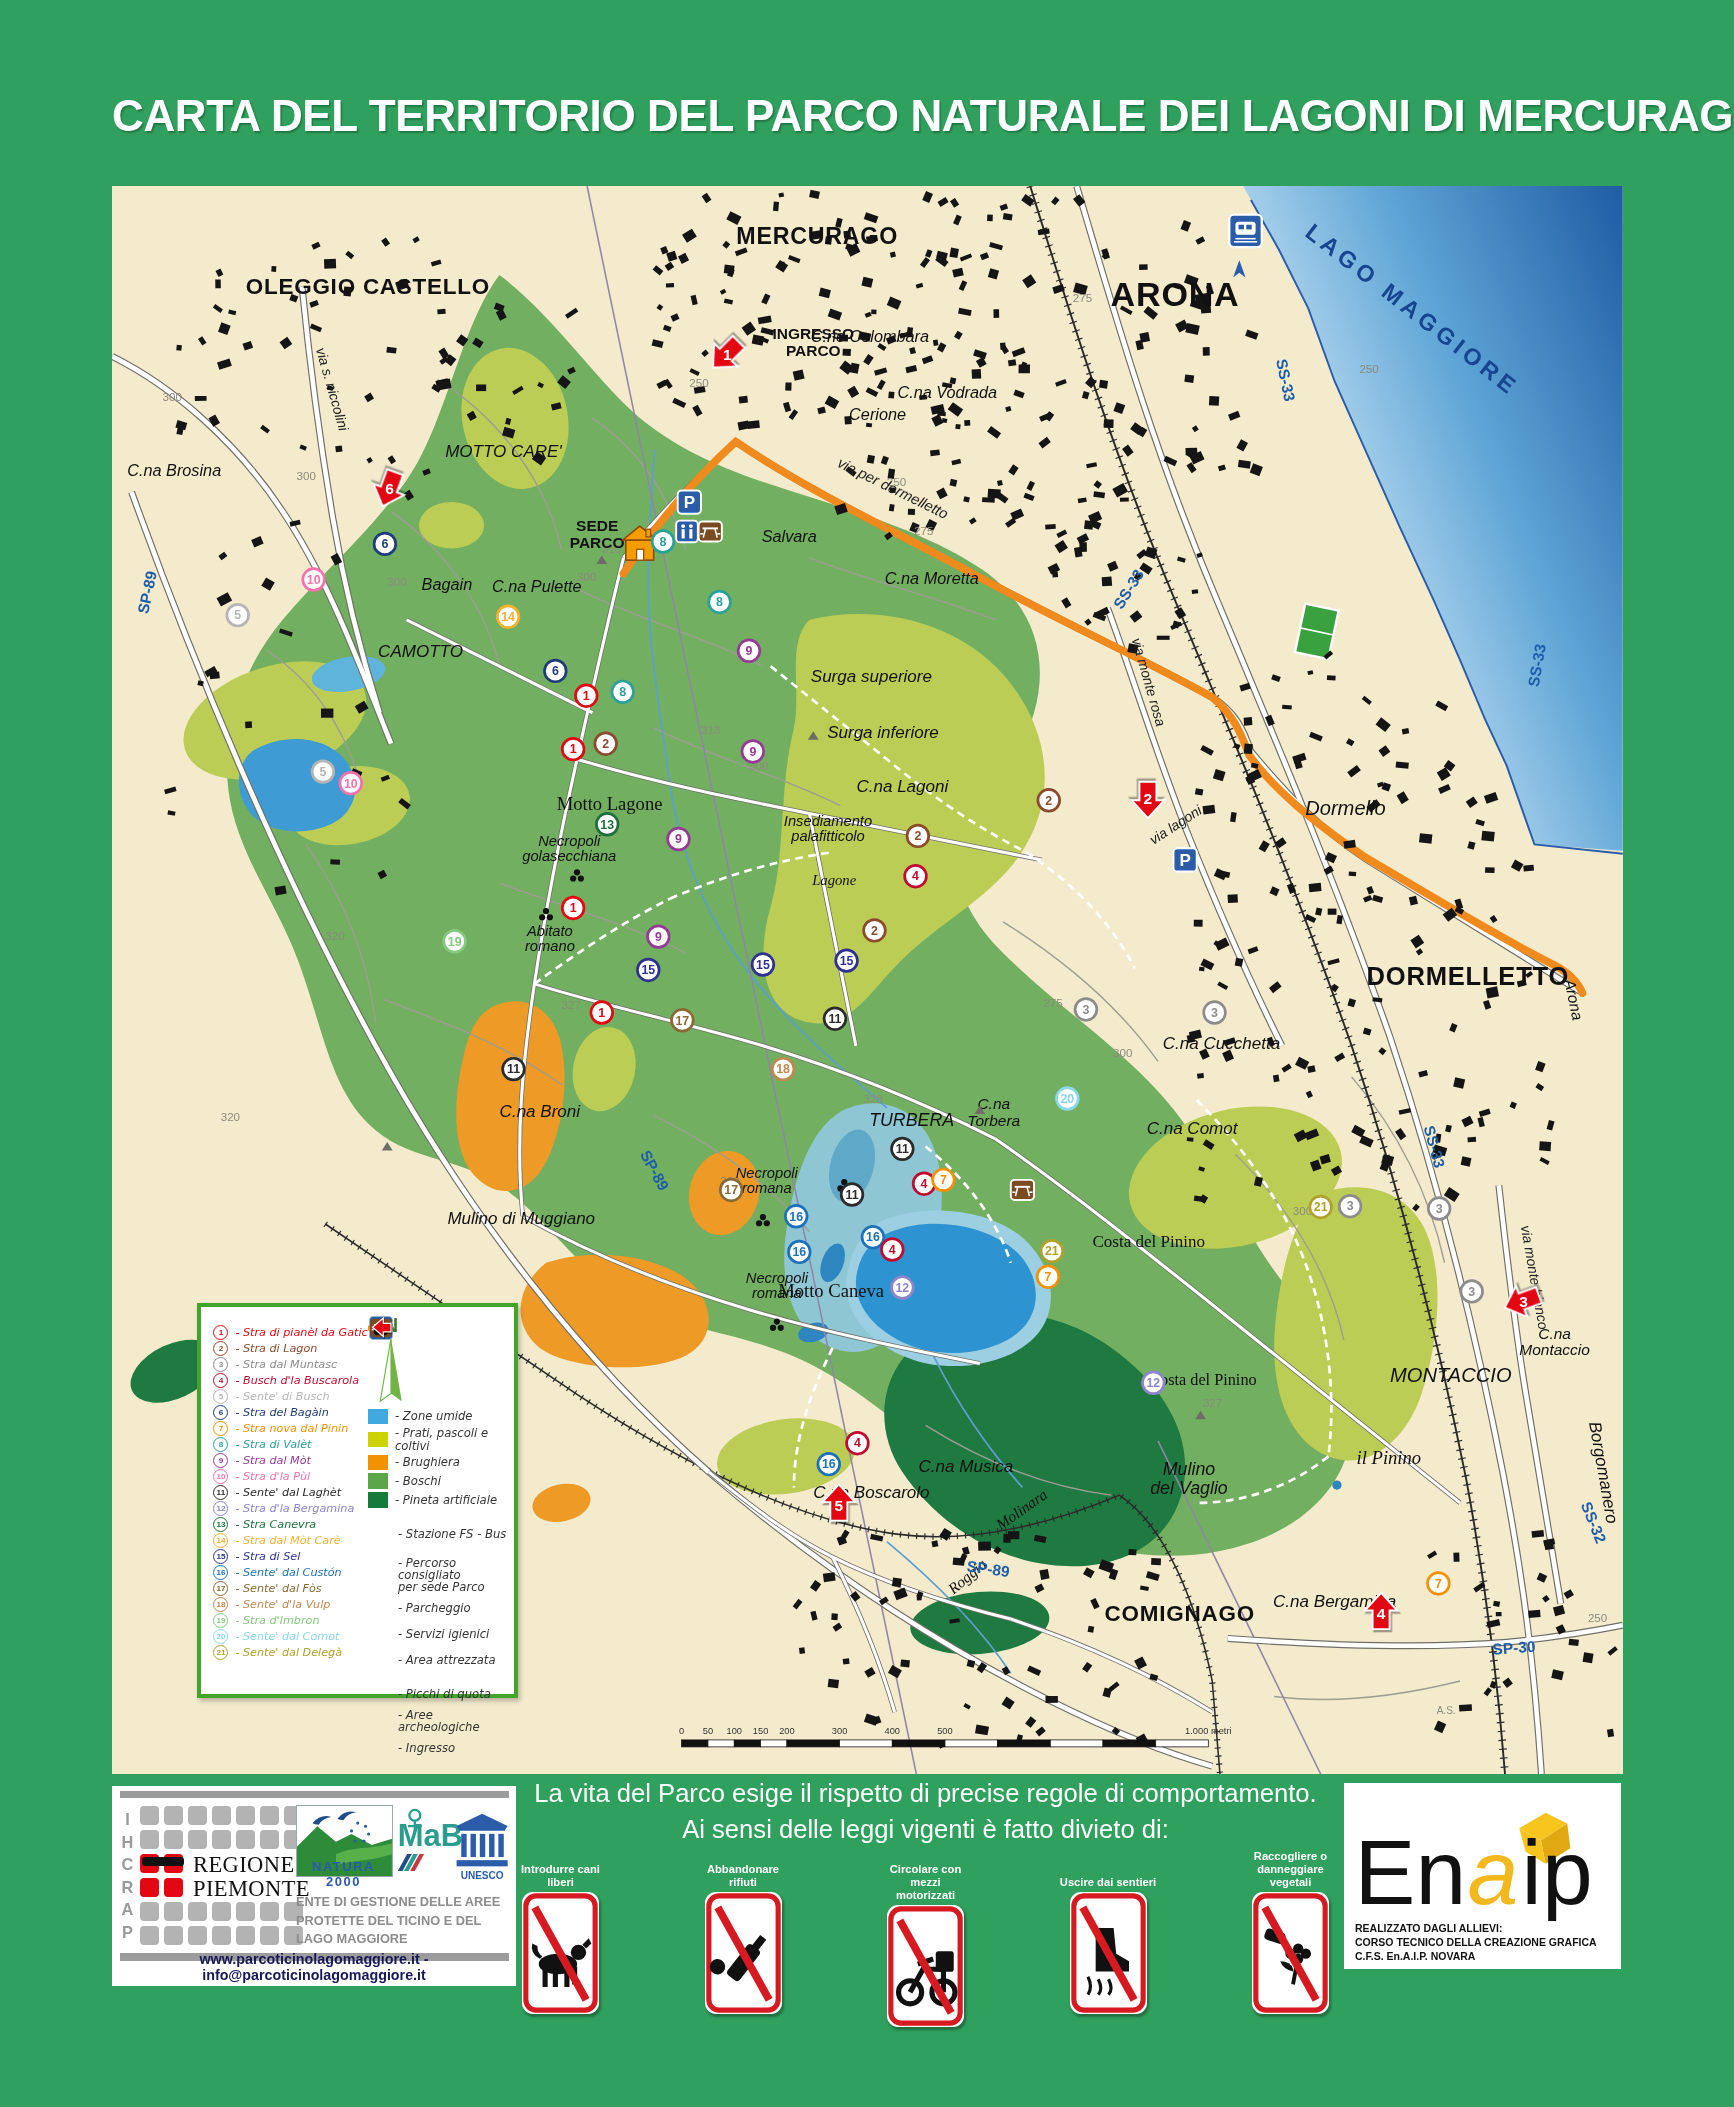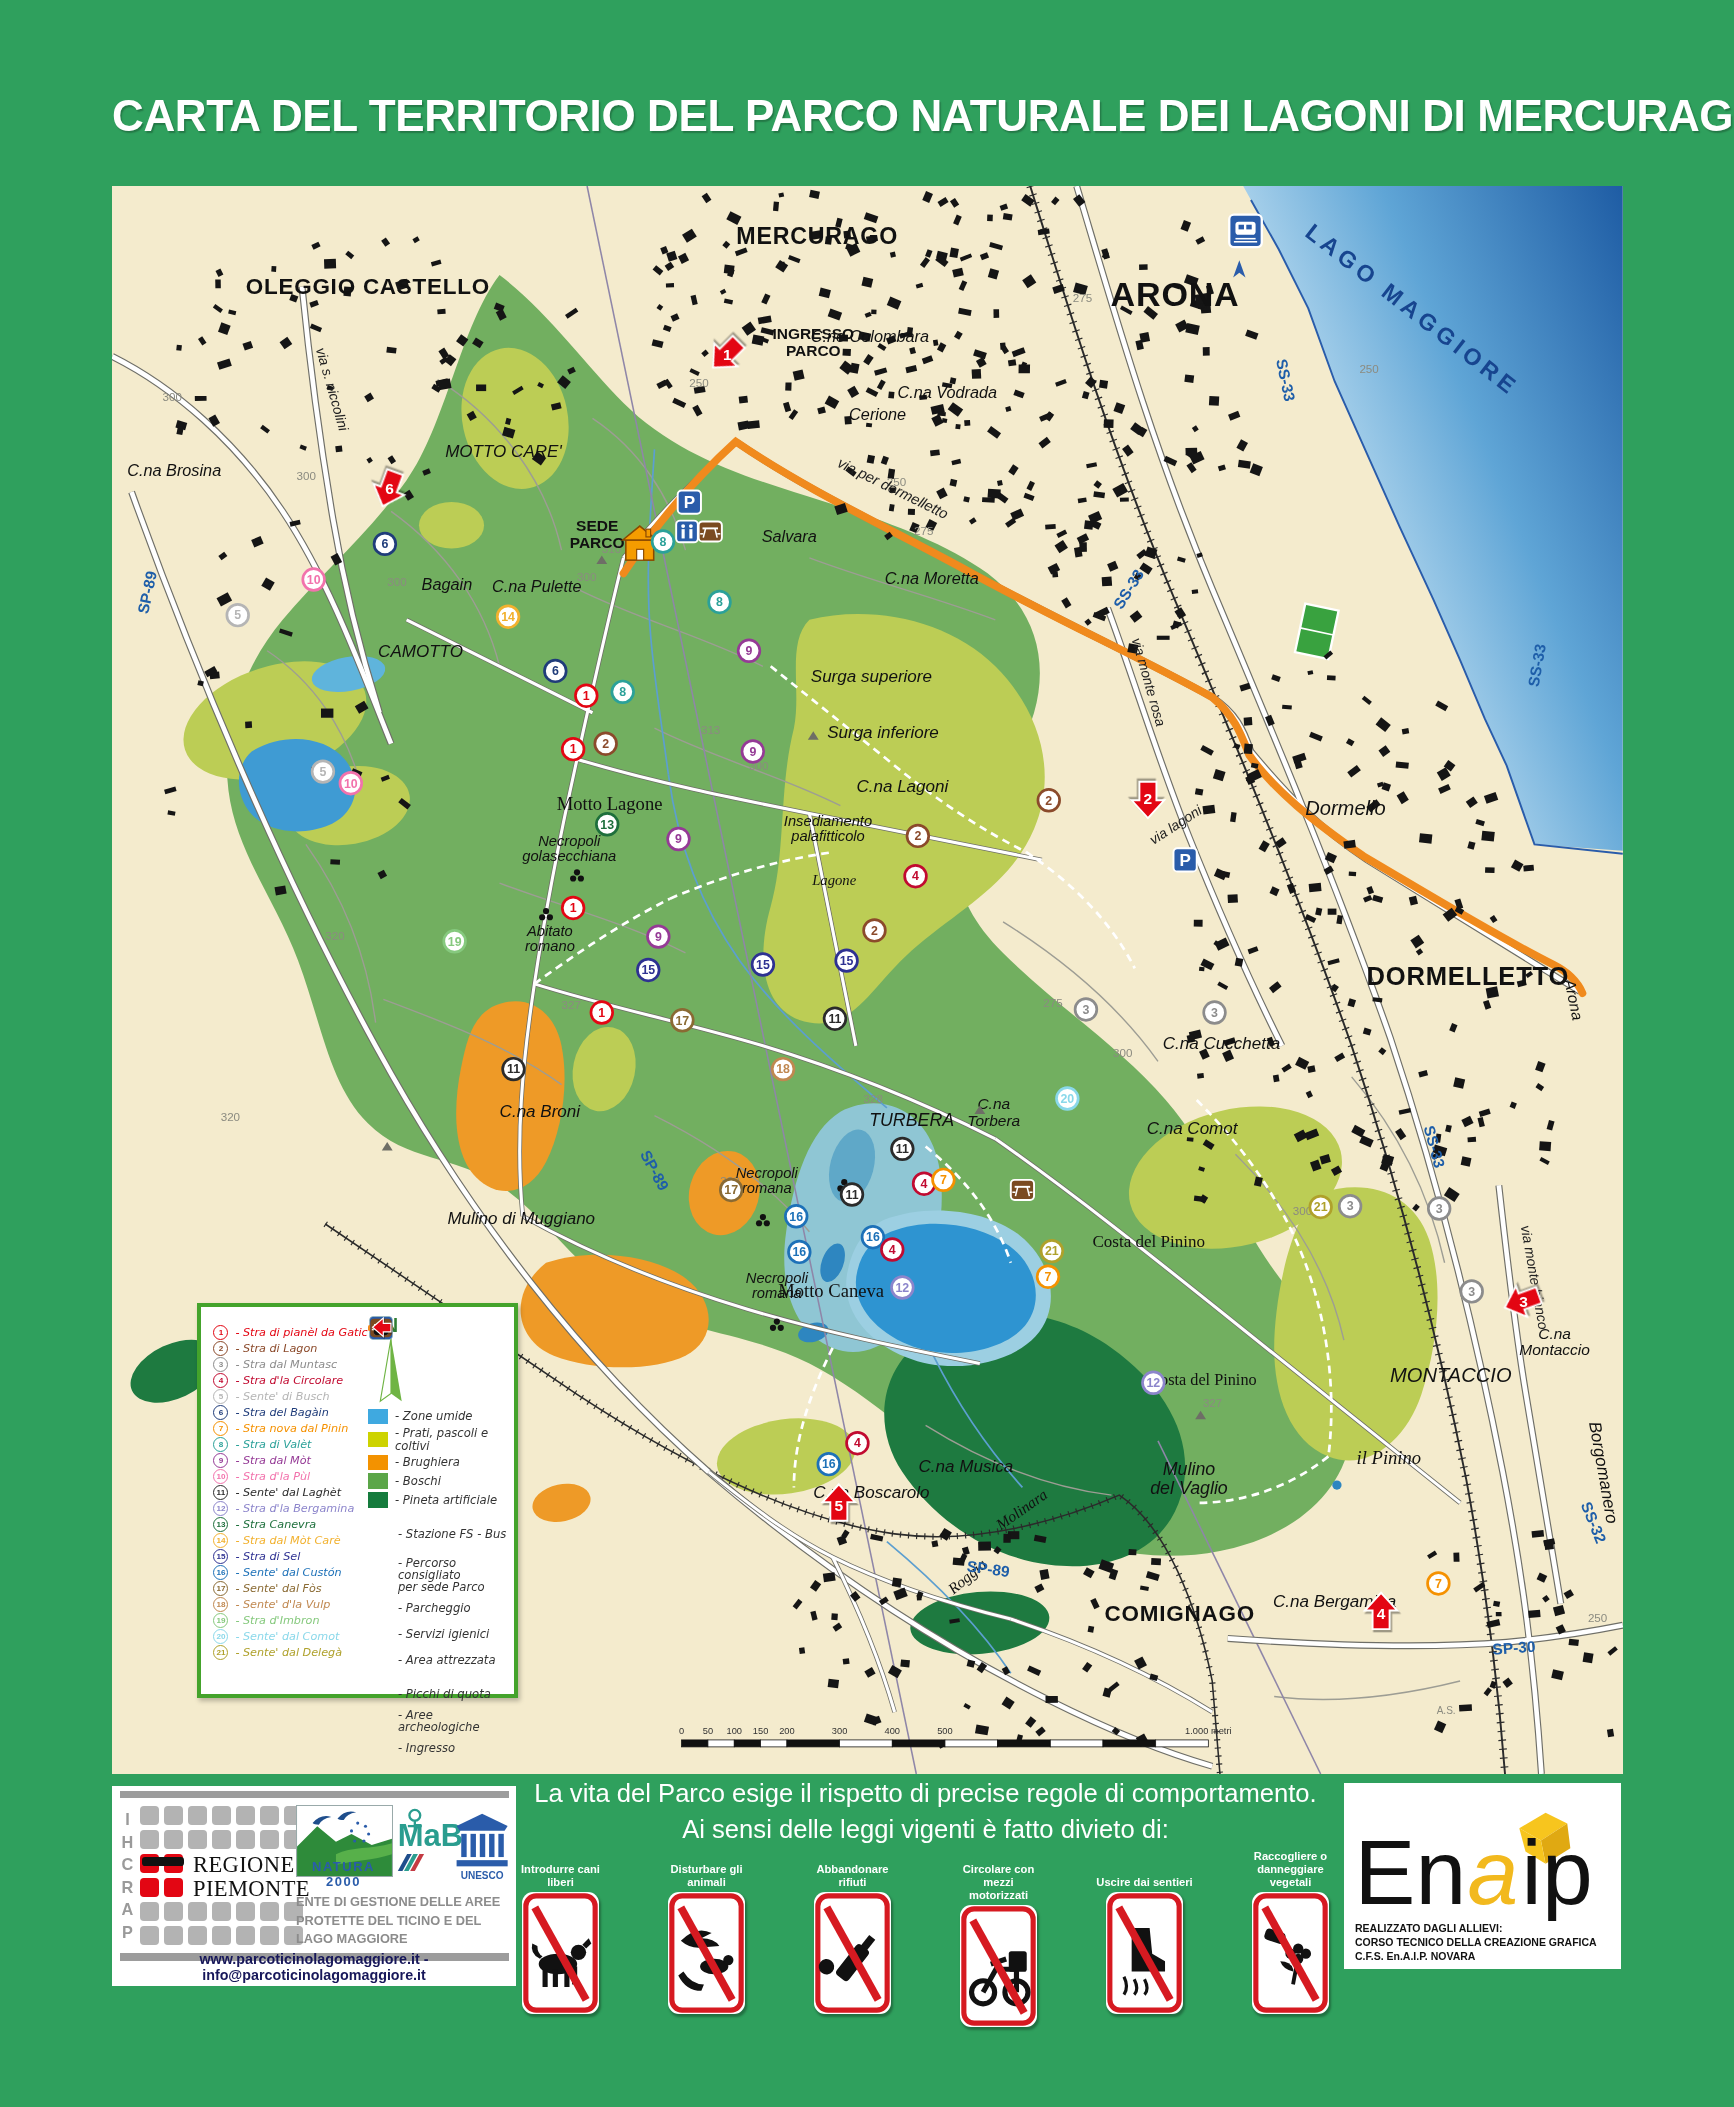--- a/index.html
+++ b/index.html
@@ -1251,21 +1251,21 @@
           <div class="trail-row">
             <div class="trail-num" style="border-color: rgb(139, 74, 43); color: rgb(139, 74, 43);">2</div>
             <div class="trail-label" style="color: rgb(139, 74, 43);">- Stra di Lagon</div>
           </div>
           <div class="trail-row">
             <div class="trail-num" style="border-color: rgb(140, 140, 140); color: rgb(140, 140, 140);">3</div>
             <div class="trail-label" style="color: rgb(140, 140, 140);">- Stra dal Muntasc</div>
           </div>
           <div class="trail-row">
             <div class="trail-num" style="border-color: rgb(193, 10, 48); color: rgb(193, 10, 48);">4</div>
-            <div class="trail-label" style="color: rgb(193, 10, 48);">- Stra d'la Circolare</div>
+            <div class="trail-label" style="color: rgb(193, 10, 48);">- Busch d'la Buscarola</div>
           </div>
           <div class="trail-row">
             <div class="trail-num" style="border-color: rgb(181, 181, 181); color: rgb(181, 181, 181);">5</div>
             <div class="trail-label" style="color: rgb(181, 181, 181);">- Sente' di Busch</div>
           </div>
           <div class="trail-row">
             <div class="trail-num" style="border-color: rgb(31, 60, 122); color: rgb(31, 60, 122);">6</div>
             <div class="trail-label" style="color: rgb(31, 60, 122);">- Stra del Bagàin</div>
           </div>
           <div class="trail-row">
@@ -1559,35 +1559,20 @@
                 <rect x="33" y="60" width="4" height="14"></rect>
                 <rect x="39" y="58" width="4" height="14"></rect>
                 <path d="M14,52 q-8,-4 -6,-12 l4,2 q0,6 4,8 Z"></path>
                 <path d="M47,41 l5,-5 2,4 -4,4 Z"></path>
               </g>
               <line x1="10" y1="12" x2="50" y2="84" stroke="#D61A21" stroke-width="6"></line>
             </svg>
           </div>
         </div>
         <div class="prohib">
-          <div class="prohib-label" style="white-space: pre-line;">Disturbare gli animali</div>
-          <div class="sign">
-            <svg width="77" height="122" viewBox="0 0 60 95">
-              <rect x="3" y="3" width="54" height="89" rx="8" fill="#fff" stroke="#D61A21" stroke-width="4"></rect>
-              <g fill="#111">
-                <path d="M10,38 q12,-12 24,-6 l-8,4 q10,0 14,6 l-12,1 q-10,2 -18,-5 Z"></path>
-                <ellipse cx="36" cy="58" rx="11" ry="6"></ellipse>
-                <circle cx="47" cy="53" r="4"></circle>
-                <path d="M12,62 q6,10 16,10 l-2,5 q-12,0 -18,-12 Z"></path>
-              </g>
-              <line x1="10" y1="12" x2="50" y2="84" stroke="#D61A21" stroke-width="6"></line>
-            </svg>
-          </div>
-        </div>
-        <div class="prohib">
           <div class="prohib-label" style="white-space: pre-line;">Abbandonare rifiuti</div>
           <div class="sign">
             <svg width="77" height="122" viewBox="0 0 60 95">
               <rect x="3" y="3" width="54" height="89" rx="8" fill="#fff" stroke="#D61A21" stroke-width="4"></rect>
               <g fill="#111">
                 <g transform="rotate(38 30 55)">
                   <rect x="24" y="40" width="12" height="30" rx="3"></rect>
                   <rect x="27" y="30" width="6" height="11"></rect>
                   <circle cx="16" cy="70" r="6"></circle>
                 </g>

